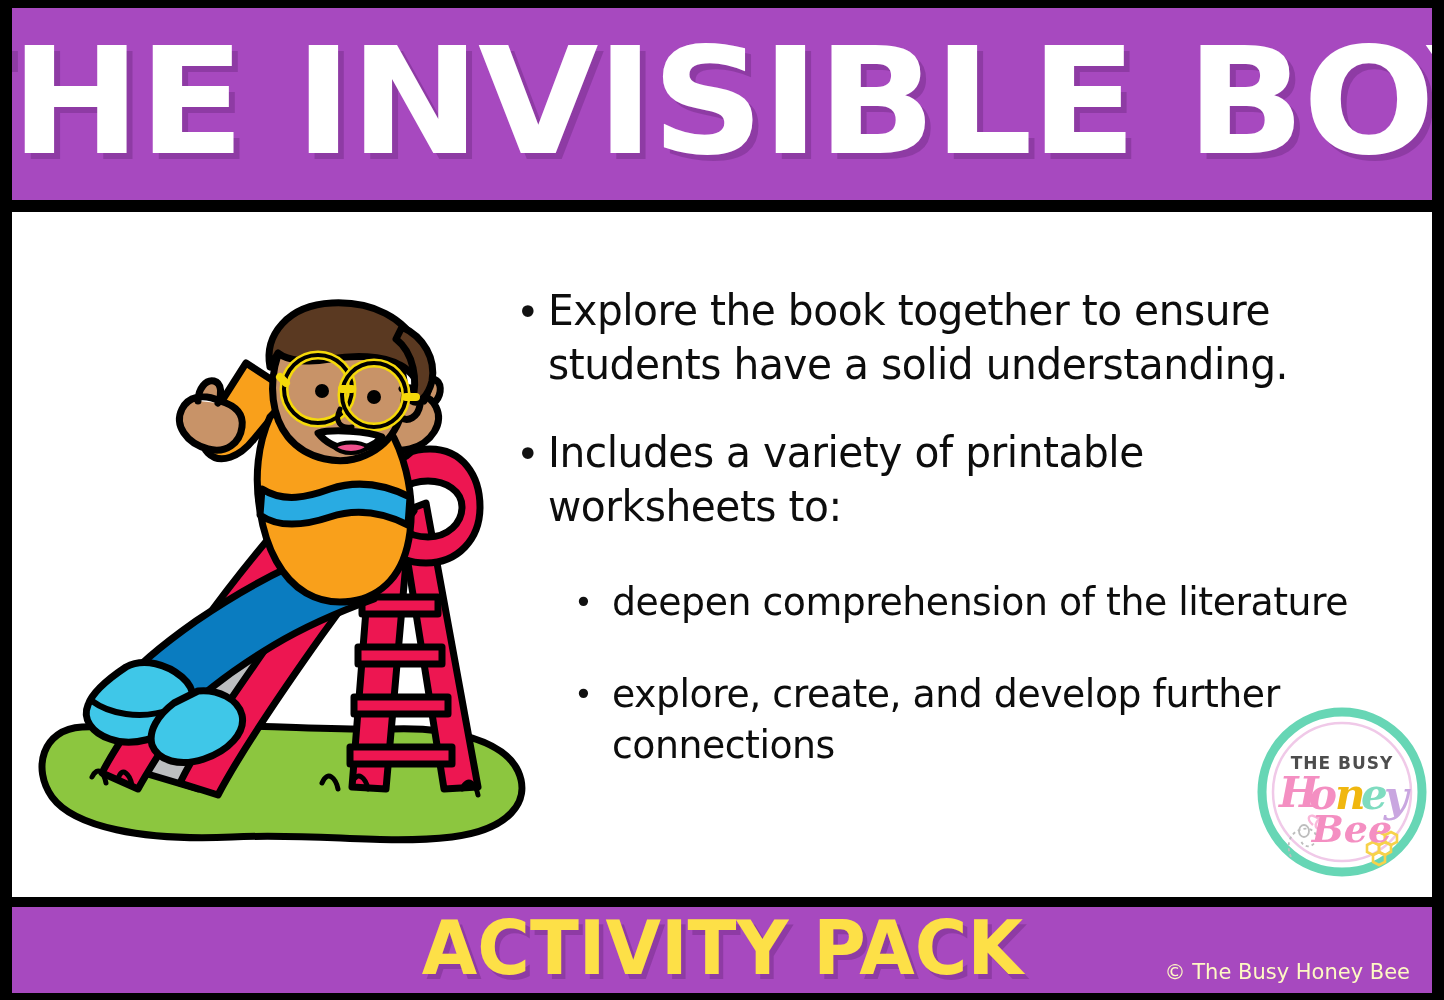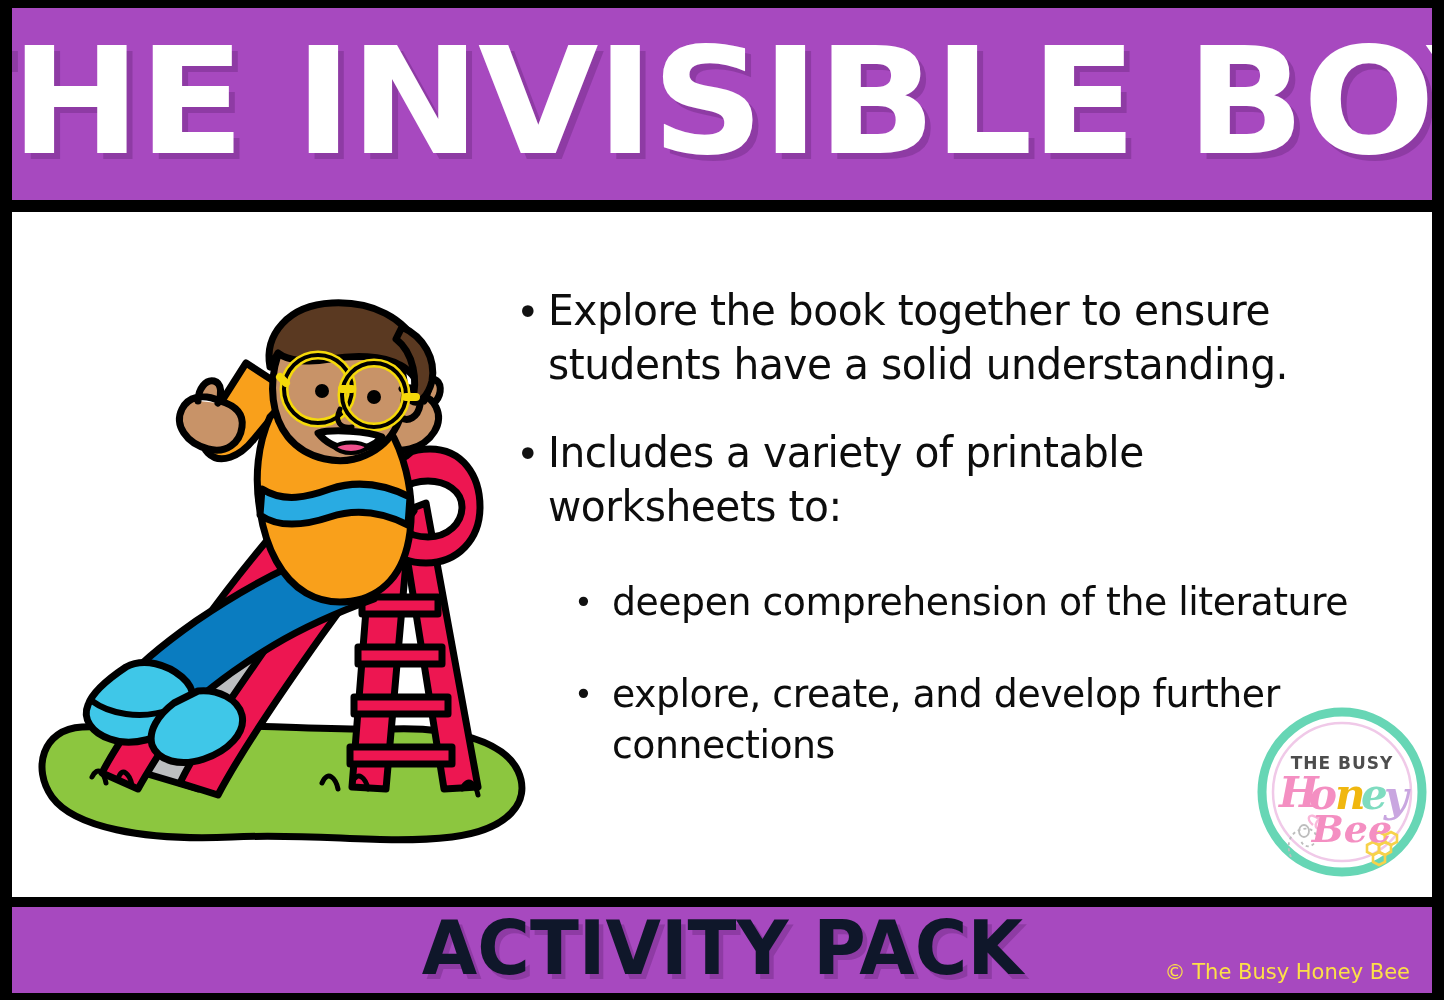--- a/index.html
+++ b/index.html
@@ -139,34 +139,34 @@
     position: absolute;
     left: 0;
     right: 0;
     top: 50%;
     transform: translateY(-52%);
     text-align: center;
     font-family: "DejaVu Sans", sans-serif;
     font-weight: bold;
     font-size: 64px;
     line-height: 1;
-    color: #0f172a;
+    color: #fde047;
     letter-spacing: 0px;
     text-shadow: 4px 4px 0 rgba(90,30,110,0.33);
     white-space: nowrap;
   }
   .footer-text span { display: inline-block; transform: scaleX(1.12) scaleY(1.16); }
   .copyright {
     position: absolute;
     right: 22px;
     bottom: 10px;
     font-family: "DejaVu Sans", sans-serif;
     font-size: 21px;
     line-height: 1;
-    color: #fde047;
+    color: #fef9c3;
     white-space: nowrap;
   }
 </style>
 </head>
 <body>
 
 <div class="page">
 
   <div class="title-banner">
     <div class="title-text">THE INVISIBLE BOY</div>

